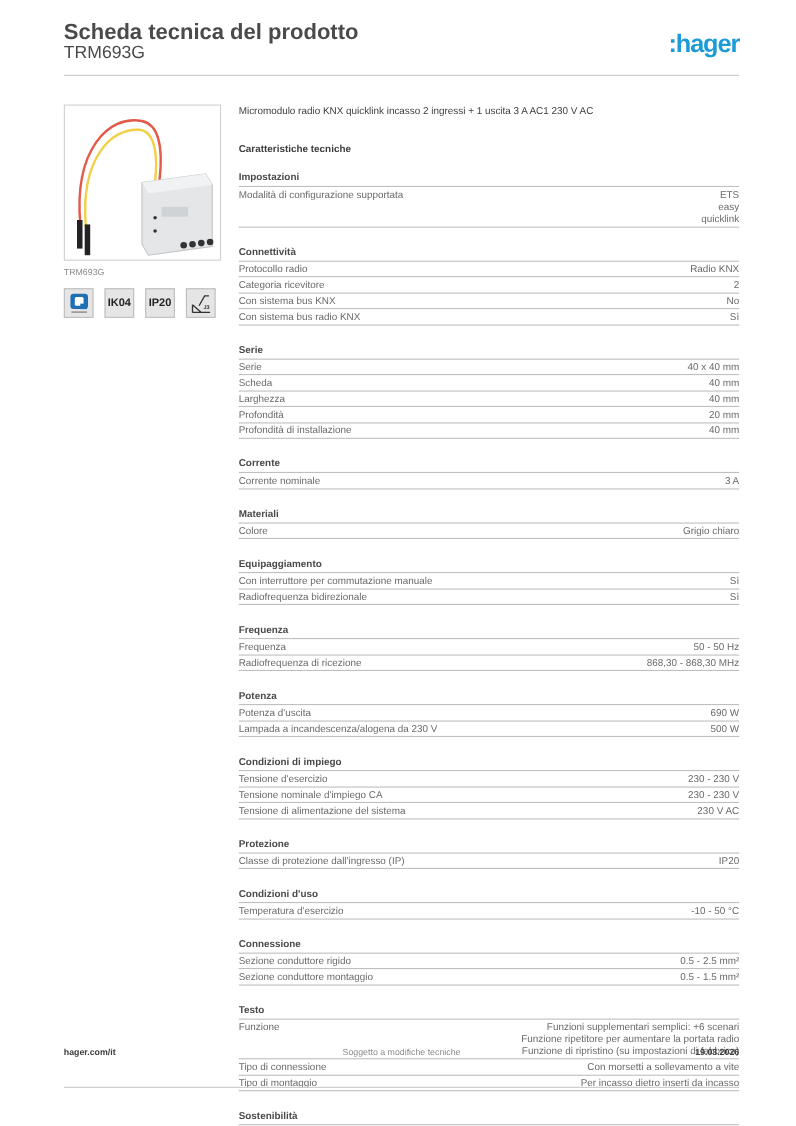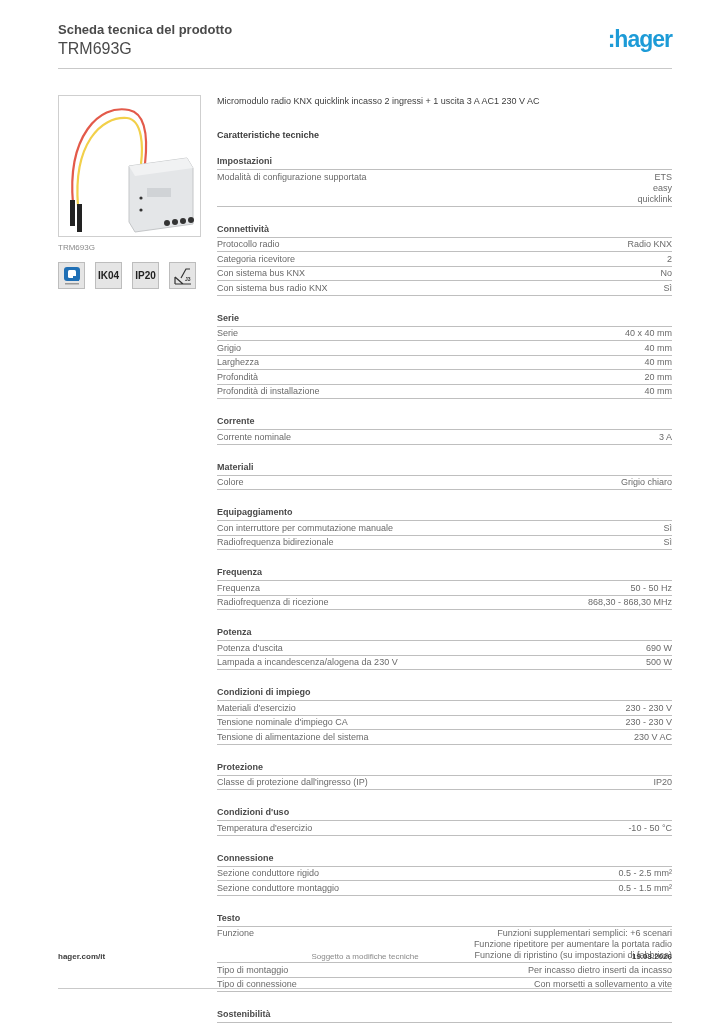--- a/index.html
+++ b/index.html
@@ -1,20 +1,20 @@
 <!DOCTYPE html>
 <html><head>
   <meta charset="utf-8">
   <style>
     * { box-sizing: border-box; margin: 0; padding: 0; }
     html, body { width: 724px; height: 1024px; background: #ffffff; overflow: hidden; }
     body { position: relative; font-family: "Liberation Sans", sans-serif; color: #555; }
 
     .header { position: absolute; left: 58px; top: 20px; width: 614px; height: 50px; }
-    .header .title { font-size: 13px; font-weight: bold; color: #4a4a4a; line-height: 19px; }
+    .header .title { font-size: 20px; font-weight: bold; color: #4a4a4a; line-height: 19px; }
     .header .subtitle { font-size: 16px; color: #4a4a4a; line-height: 19px; }
     .header .logo { position: absolute; right: 0; top: 6px; font-size: 23px; font-weight: bold; color: #1d9bd7; letter-spacing: -1px; font-family: "Liberation Sans", sans-serif; }
     .header-rule { position: absolute; left: 58px; top: 68px; width: 614px; height: 1px; background: #c9c9c9; }
 
     .product-frame { position: absolute; left: 58px; top: 95px; width: 143px; height: 142px; border: 1px solid #cfcfcf; background: #fff; overflow: hidden; }
     .product-caption { position: absolute; left: 58px; top: 243px; font-size: 8px; color: #8a8a8a; }
     .badges { position: absolute; left: 58px; top: 262px; display: flex; gap: 10px; }
     .badge { width: 27px; height: 27px; border: 1px solid #bdbdbd; display: flex; align-items: center; justify-content: center; font-size: 10px; font-weight: bold; color: #222; background: #e5e5e5; }
 
     .main { position: absolute; left: 217px; top: 95px; width: 455px; }
@@ -118,21 +118,21 @@
           <span class="value">Sì</span>
         </div>
       </div>
       <div class="group">
         <div class="group-title">Serie</div>
         <div class="row">
           <span class="label">Serie</span>
           <span class="value">40 x 40 mm</span>
         </div>
         <div class="row">
-          <span class="label">Grigio</span>
+          <span class="label">Scheda</span>
           <span class="value">40 mm</span>
         </div>
         <div class="row">
           <span class="label">Larghezza</span>
           <span class="value">40 mm</span>
         </div>
         <div class="row">
           <span class="label">Profondità</span>
           <span class="value">20 mm</span>
         </div>
@@ -184,21 +184,21 @@
           <span class="value">690 W</span>
         </div>
         <div class="row">
           <span class="label">Lampada a incandescenza/alogena da 230 V</span>
           <span class="value">500 W</span>
         </div>
       </div>
       <div class="group">
         <div class="group-title">Condizioni di impiego</div>
         <div class="row">
-          <span class="label">Materiali d'esercizio</span>
+          <span class="label">Tensione d'esercizio</span>
           <span class="value">230 - 230 V</span>
         </div>
         <div class="row">
           <span class="label">Tensione nominale d'impiego CA</span>
           <span class="value">230 - 230 V</span>
         </div>
         <div class="row">
           <span class="label">Tensione di alimentazione del sistema</span>
           <span class="value">230 V AC</span>
         </div>
@@ -230,26 +230,26 @@
       </div>
       <div class="group">
         <div class="group-title">Testo</div>
         <div class="row">
           <span class="label">Funzione</span>
           <span class="value">Funzioni supplementari semplici: +6 scenari
 Funzione ripetitore per aumentare la portata radio
 Funzione di ripristino (su impostazioni di fabbrica)</span>
         </div>
         <div class="row">
+          <span class="label">Tipo di connessione</span>
+          <span class="value">Con morsetti a sollevamento a vite</span>
+        </div>
+        <div class="row">
           <span class="label">Tipo di montaggio</span>
           <span class="value">Per incasso dietro inserti da incasso</span>
-        </div>
-        <div class="row">
-          <span class="label">Tipo di connessione</span>
-          <span class="value">Con morsetti a sollevamento a vite</span>
         </div>
       </div>
       <div class="group">
         <div class="group-title">Sostenibilità</div>
         <div class="row"></div>
       </div>
     </div>
 </div>
 
 <div class="footer-rule"></div>

